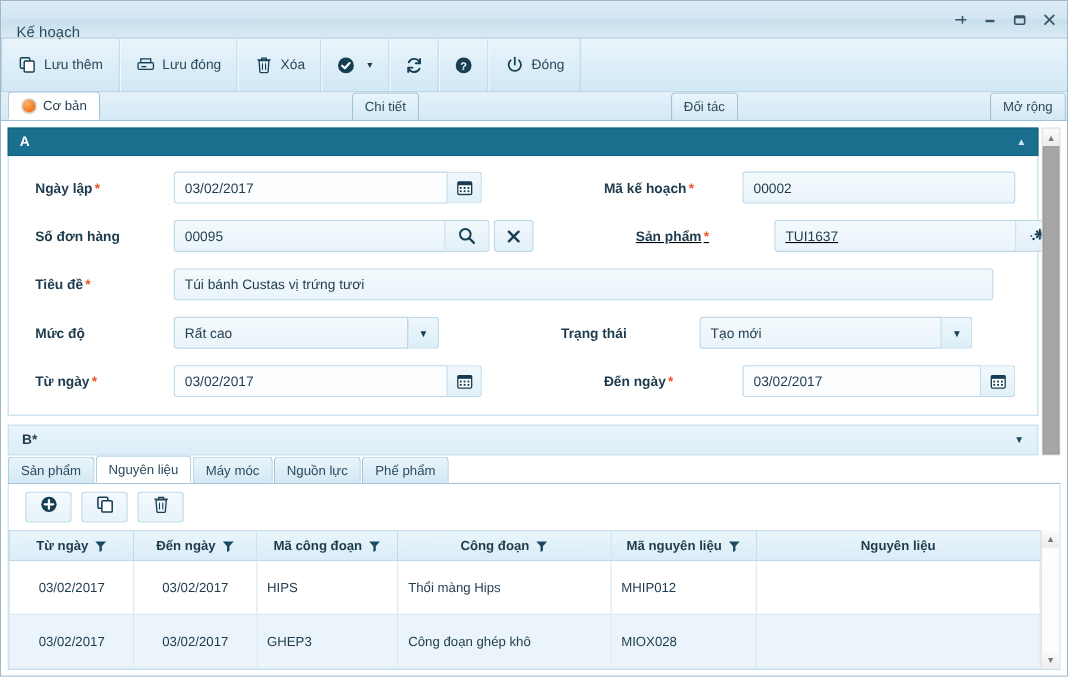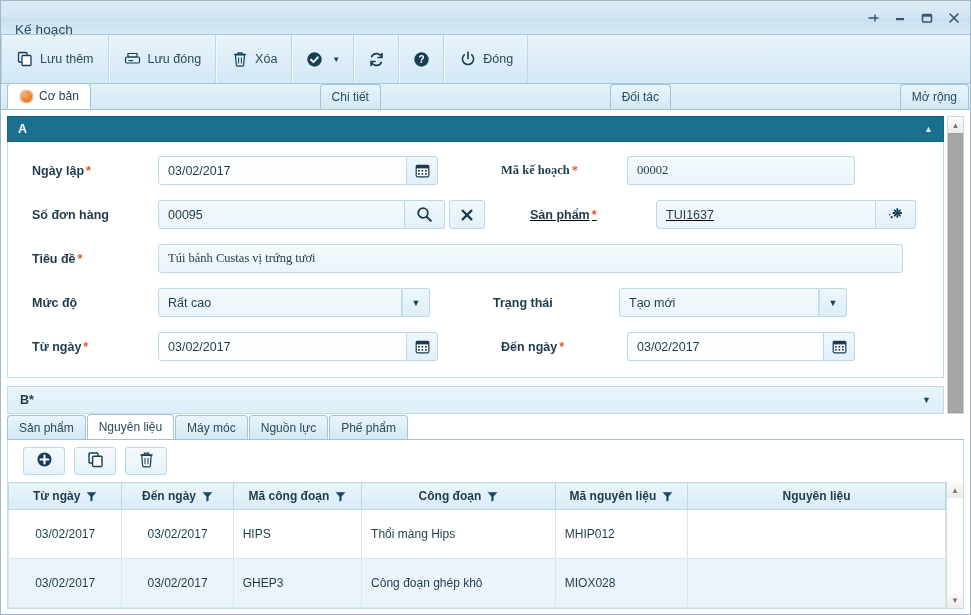--- a/index.html
+++ b/index.html
@@ -95,21 +95,21 @@
   .sectionA{
     background:#1a6e8e;color:#fff;height:26px;display:flex;align-items:center;
     padding:0 10px;font-size:12.5px;font-weight:bold;justify-content:space-between;
     border:1px solid #15637f;box-sizing:border-box;
   }
   .sectionA .arrow{font-size:9px;color:#cfe7f2;}
   .panelA{
     border:1px solid #bfdced;border-top:none;
     background:#fff;padding:14px 0 10px 0;box-sizing:border-box;
   }
-  .row{display:flex;align-items:flex-start;margin-bottom:15px;}
+  .row{display:flex;align-items:flex-start;margin-bottom:15px;gap:48px;}
   .row:last-child{margin-bottom:6px;}
   .col{display:flex;align-items:center;flex:0 0 auto;}
   .lbl{
     font-size:12.5px;color:#1e3b4d;font-weight:bold;
     width:150px;padding-left:24px;box-sizing:border-box;flex:0 0 150px;
   }
   .lbl .req{color:#e8531f;font-weight:bold;margin-left:2px;}
 
   .inputbox{
     height:29px;box-sizing:border-box;
@@ -131,23 +131,23 @@
   .addon.sep{border-left:1px solid #bcd8e8;border-radius:3px;margin-left:4px;width:36px;}
   .addon.wide{width:40px;}
   .caretbox{
     width:28px;box-sizing:border-box;
     background:linear-gradient(to bottom,#eef7fc 0%,#dceef8 100%);
     border:1px solid #bcd8e8;border-left:1px solid #cfe3ef;border-radius:0 3px 3px 0;
     display:flex;align-items:center;justify-content:center;color:#173f54;font-size:9px;
   }
   .f-date{width:280px;}
   .f-search{width:247px;}
-  .f-title{width:745px;font-family:Liberation Serif, serif;}
-  .f-sel{width:272px;border-radius:13px;}
-  .f-right{width:228px;}
+  .f-title{width:745px;}
+  .f-sel{width:241px;border-radius:13px;}
+  .f-right{width:248px;}
   .f-right-wide{width:260px;}
 
   
   .sectionB{
     margin-top:8px;
     height:28px;box-sizing:border-box;
     background:linear-gradient(to bottom,#eaf5fb 0%,#dceef8 100%);
     border:1px solid #bfdced;
     display:flex;align-items:center;justify-content:space-between;
     padding:0 12px;font-size:12.5px;color:#1e3b4d;font-weight:bold;
@@ -361,21 +361,21 @@
                           <rect x="6.5" y="7" width="1.7" height="1.7"></rect>
                           <rect x="10" y="7" width="1.7" height="1.7"></rect>
                           <rect x="3" y="10" width="1.7" height="1.7"></rect>
                           <rect x="6.5" y="10" width="1.7" height="1.7"></rect>
                           <rect x="10" y="10" width="1.7" height="1.7"></rect>
                         </g>
                       </svg>
                   </div>
                 </div>
               </div>
-              <div class="col" style="margin-left:39px;font-family:Liberation Serif, serif;">
+              <div class="col" style="margin-left:39px;">
                 <div class="lbl">
                   <span>Mã kế hoạch</span><span class="req">*</span>
                 </div>
                 <div class="inputbox f-right">00002</div>
               </div>
             </div>
 
             <div class="row">
               <div class="col">
                 <div class="lbl">

